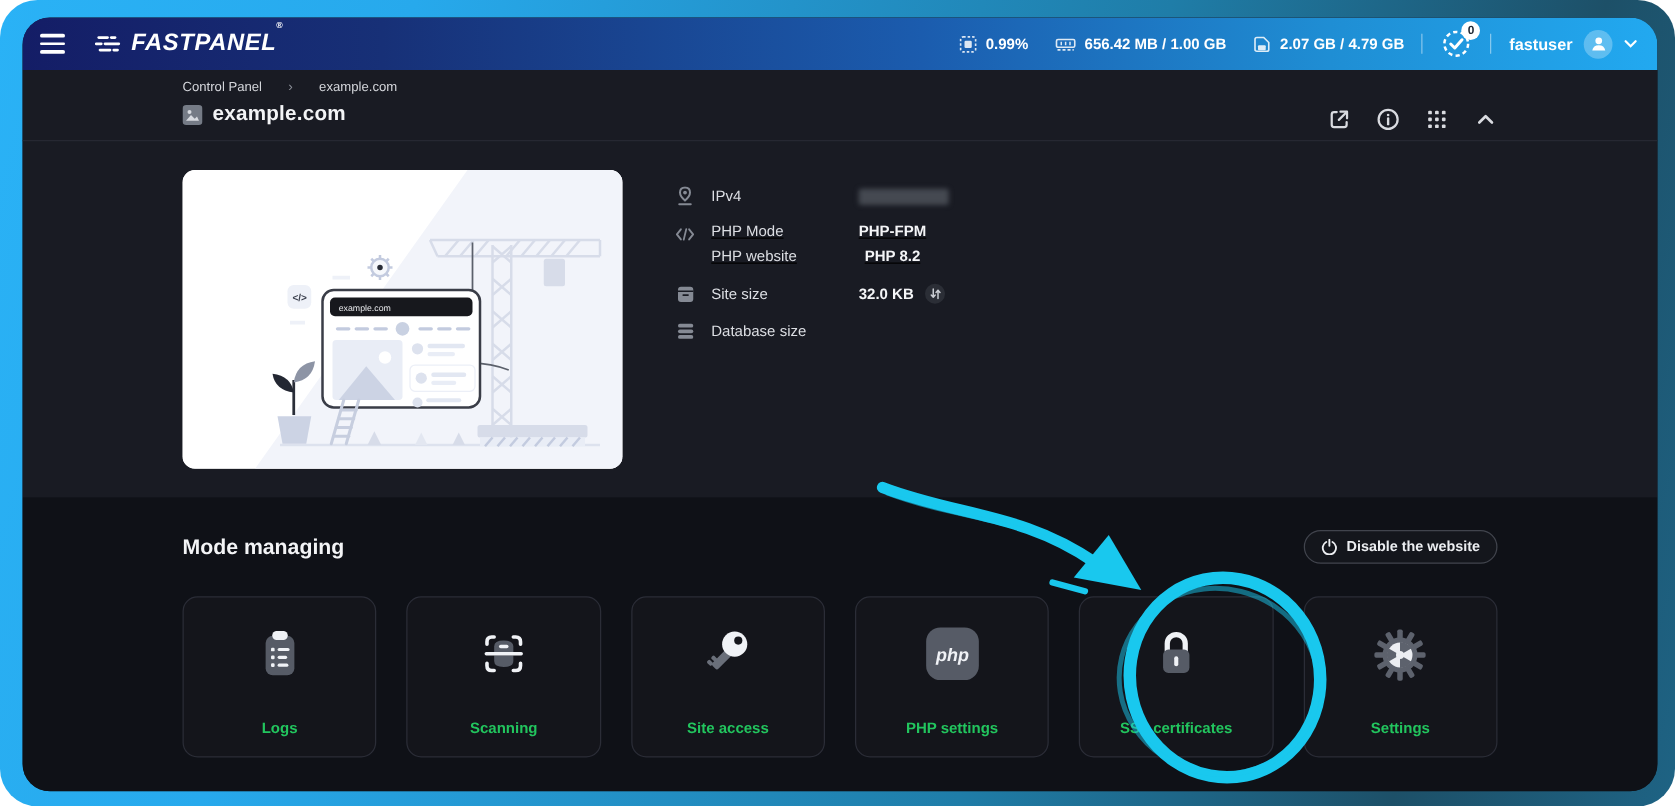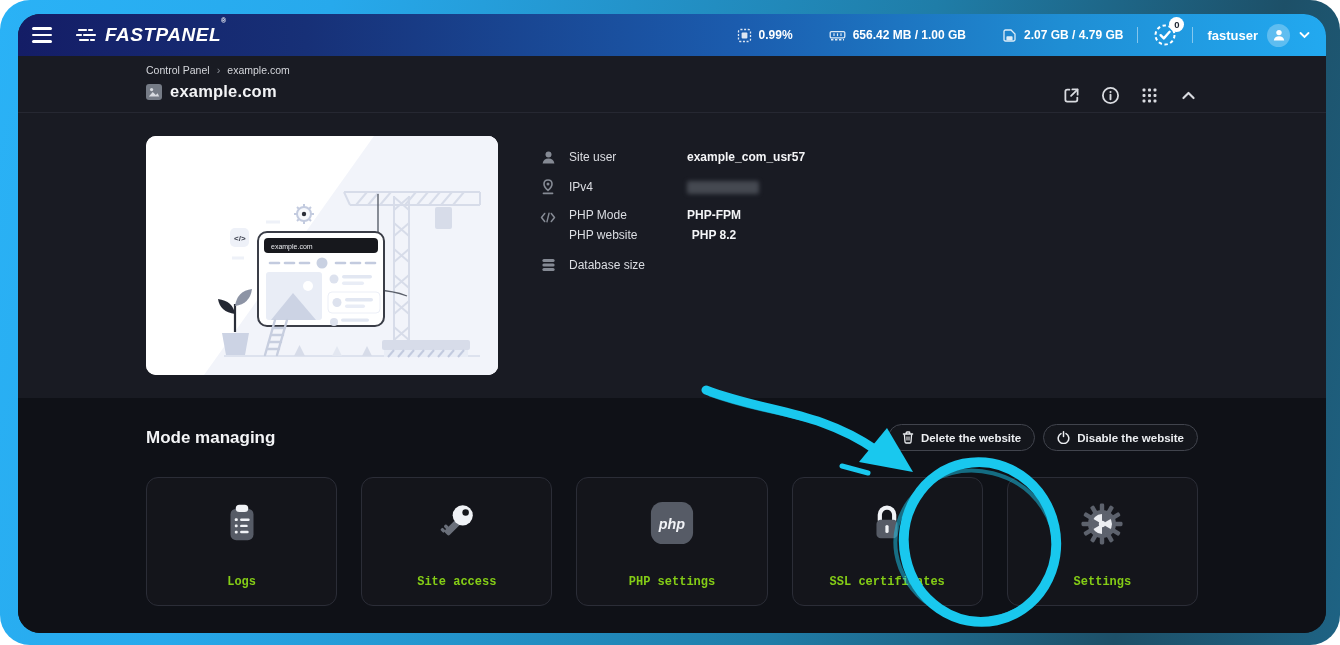--- a/index.html
+++ b/index.html
@@ -23,56 +23,56 @@
     height:42px; flex:0 0 42px; display:flex; align-items:center;
     padding:0 16px 0 14px; color:#fff;
     background:linear-gradient(90deg,#141d66 0%,#173077 22%,#1b5cae 55%,#1f8ed4 80%,#22a9f0 100%);
   }
   .burger { width:20px; display:flex; flex-direction:column; gap:4px; cursor:pointer; margin-right:24px; }
   .burger i { display:block; height:2.4px; border-radius:2px; background:#fff; }
   .brand { display:flex; align-items:center; gap:7px; cursor:pointer; }
   .brand-text { font-size:19px; font-weight:800; font-style:italic; letter-spacing:.5px; }
   .brand-reg { font-size:7px; vertical-align:top; position:relative; top:-7px; font-style:normal; }
   .tb-spacer { flex:1; }
-  .tb-stats { display:flex; align-items:center; gap:36px; font-size:12px; font-weight:bold; }
+  .tb-stats { display:flex; align-items:center; gap:21px; font-size:12px; font-weight:bold; }
   .tb-stat { display:flex; align-items:center; gap:7px; }
   .tb-div { width:1px; height:16px; background:rgba(255,255,255,.45); margin:0 14px; }
   .tasks { position:relative; cursor:pointer; width:26px; height:26px; }
   .tasks-badge {
     position:absolute; top:-5px; right:-6px; min-width:15px; height:15px; border-radius:8px;
     background:#fff; color:#1c2430; font-size:9.5px; font-weight:bold;
     display:flex; align-items:center; justify-content:center; padding:0 3px;
   }
   .userbox { display:flex; align-items:center; gap:9px; cursor:pointer; }
   .username { font-size:13px; font-weight:bold; }
   .avatar {
     width:23px; height:23px; border-radius:50%; background:rgba(255,255,255,.28);
     display:flex; align-items:center; justify-content:center;
   }
   
   .upper { height:342px; flex:0 0 342px; background:#191b23; }
   .header-row {
     height:57px; display:flex; justify-content:space-between;
     padding:8px 128px 0 128px; border-bottom:1px solid #262832;
   }
-  .breadcrumb { font-size:10.5px; color:#d4d6db; display:flex; align-items:center; gap:7px; }
+  .breadcrumb { font-size:10.5px; color:#d4d6db; display:flex; align-items:center; gap:21px; }
   .breadcrumb .sep { color:#8b8f98; font-size:11px; }
   .crumb { cursor:pointer; }
   .title-line { display:flex; align-items:center; gap:8px; margin-top:6px; }
   .page-title { font-size:16.5px; font-weight:bold; color:#f3f4f6; letter-spacing:.2px; }
   .header-icons { display:flex; align-items:center; gap:20px; margin-top:14px; }
   .hicon { cursor:pointer; display:flex; }
   
   .info-section { display:flex; padding:23px 128px 0; gap:42px; }
   .illu-card {
     width:352px; height:239px; background:#fff; border-radius:10px; overflow:hidden; flex:0 0 352px;
   }
   .info-rows { padding-top:12px; flex:1; }
   .info-row { display:flex; align-items:center; height:18px; margin-bottom:12px; }
-  .info-row.dbl { height:36px; align-items:flex-start; }
+  .info-row.dbl { height:36px; align-items:flex-start;text-decoration:underline; }
   .i-ic { width:16px; height:16px; margin-right:13px; flex:0 0 16px; display:flex; align-items:center; justify-content:center; }
   .i-label { width:118px; flex:0 0 118px; font-size:12px; color:#dcdee3; }
   .i-value { font-size:12px; font-weight:bold; color:#f4f5f7; display:flex; align-items:center; gap:9px; }
   .two-line { display:flex; flex-direction:column; gap:6px; }
   .redacted { width:72px; height:13px; background:#454951; border-radius:2px; filter:blur(2px); }
   .chip {
     width:16px; height:16px; border-radius:50%; background:#2b2e36; cursor:pointer;
     display:flex; align-items:center; justify-content:center; color:#c9ccd2;
     font-size:9px; font-weight:bold;
   }
@@ -88,21 +88,21 @@
     color:#eceef1; font-size:11.5px; font-weight:bold; cursor:pointer;
   }
   .cards { display:flex; gap:24px; margin-top:26px; }
   .card {
     flex:1; height:129px; border:1px solid #2b2d37; border-radius:12px; background:#14151b;
     position:relative; cursor:pointer;
   }
   .card-icon { position:absolute; top:22px; left:50%; transform:translateX(-50%); }
   .card-label {
     position:absolute; bottom:16px; width:100%; text-align:center;
-    font-size:12px; font-weight:bold; color:#84cc16;font-family:Liberation Mono, monospace;
+    font-size:12px; font-weight:bold; color:#22c55e;
   }
   
   .overlay { position:absolute; inset:0; pointer-events:none; z-index:60; }
 </style>
 </head>
 <body>
 
 <div class="frame"></div>
 <div class="app">
 
@@ -336,30 +336,20 @@
           <rect x="84" y="92" width="19" height="19" rx="5" fill="#eef1f8"></rect>
           <text x="88" y="105" font-size="8" font-weight="bold" fill="#3a3f4c" font-family="Liberation Sans, sans-serif">&lt;/&gt;</text>
           <line x1="120" y1="86" x2="134" y2="86" stroke="#eef1f8" stroke-width="3"></line>
           <line x1="86" y1="122" x2="98" y2="122" stroke="#eef1f8" stroke-width="3"></line>
         </svg>
       </div>
 
       <div class="info-rows">
         <div class="info-row">
           <span class="i-ic">
-            <svg width="15" height="15" viewBox="0 0 15 15">
-                <circle cx="7.5" cy="4.6" r="3" fill="#858a94"></circle>
-                <path d="M1.6 13.4 Q2.5 8.6 7.5 8.6 Q12.5 8.6 13.4 13.4 Z" fill="#858a94"></path>
-              </svg>
-          </span>
-          <span class="i-label">Site user</span>
-          <span class="i-value">example_com_usr57</span>
-        </div>
-        <div class="info-row">
-          <span class="i-ic">
             <svg width="14" height="16" viewBox="0 0 14 16">
                 <path d="M7 1 Q11 1 11 5 Q11 8 7 11.4 Q3 8 3 5 Q3 1 7 1 Z" fill="none" stroke="#858a94" stroke-width="1.6"></path>
                 <circle cx="7" cy="5" r="1.5" fill="#858a94"></circle>
                 <line x1="2.4" y1="14.4" x2="11.6" y2="14.4" stroke="#858a94" stroke-width="1.6" stroke-linecap="round"></line>
               </svg>
           </span>
           <span class="i-label">IPv4</span>
           <span class="i-value">
               <span class="redacted"></span>
             </span>
@@ -371,20 +361,39 @@
                 <line x1="9.6" y1="2" x2="7.4" y2="11" stroke="#858a94" stroke-width="1.5" stroke-linecap="round"></line>
               </svg>
           </span>
           <span class="i-label two-line">
             <span>PHP Mode</span>
             <span>PHP website</span>
           </span>
           <span class="i-value two-line">
             <span>PHP-FPM</span>
             <span>PHP 8.2</span>
+          </span>
+        </div>
+        <div class="info-row">
+          <span class="i-ic">
+            <svg width="15" height="15" viewBox="0 0 15 15">
+                <rect x="1.4" y="1.4" width="12.2" height="12.2" rx="2.4" fill="#858a94"></rect>
+                <line x1="1.4" y1="5" x2="13.6" y2="5" stroke="#191b23" stroke-width="1.2"></line>
+                <line x1="5.6" y1="8" x2="9.4" y2="8" stroke="#191b23" stroke-width="1.4" stroke-linecap="round"></line>
+              </svg>
+          </span>
+          <span class="i-label">Site size</span>
+          <span class="i-value">
+            <span>32.0 KB</span>
+            <span class="chip">
+              <svg width="9" height="10" viewBox="0 0 9 10">
+                  <path d="M2.6 1.2 v6 M2.6 7.8 l-1.6 -1.8 M2.6 7.8 l1.6 -1.8" stroke="#c9ccd2" stroke-width="1.2" fill="none" stroke-linecap="round"></path>
+                  <path d="M6.4 8.8 v-6 M6.4 2.2 l-1.6 1.8 M6.4 2.2 l1.6 1.8" stroke="#c9ccd2" stroke-width="1.2" fill="none" stroke-linecap="round"></path>
+                </svg>
+            </span>
           </span>
         </div>
         <div class="info-row">
           <span class="i-ic">
             <svg width="15" height="14" viewBox="0 0 15 14">
                 <g fill="#858a94">
                   <rect x="1.4" y="1" width="12.2" height="3" rx="1.5"></rect>
                   <rect x="1.4" y="5.5" width="12.2" height="3" rx="1.5"></rect>
                   <rect x="1.4" y="10" width="12.2" height="3" rx="1.5"></rect>
                 </g>
@@ -393,31 +402,20 @@
           <span class="i-label">Database size</span>
         </div>
       </div>
     </div>
   </div>
 
   <div class="lower">
     <div class="managing-head">
       <h2 class="managing-title">Mode managing</h2>
       <div class="pill-group">
-        <button class="pill">
-          <span style="display:flex">
-            <svg width="12" height="13" viewBox="0 0 12 13">
-                <path d="M1.4 3 H10.6 M4.2 3 V1.8 Q4.2 1 5 1 H7 Q7.8 1 7.8 1.8 V3" fill="none" stroke="#eceef1" stroke-width="1.3" stroke-linecap="round"></path>
-                <path d="M2.4 3.4 L3 11 Q3.1 12 4.1 12 H7.9 Q8.9 12 9 11 L9.6 3.4" fill="none" stroke="#eceef1" stroke-width="1.3"></path>
-                <line x1="5" y1="5.6" x2="5" y2="9.6" stroke="#eceef1" stroke-width="1.1"></line>
-                <line x1="7" y1="5.6" x2="7" y2="9.6" stroke="#eceef1" stroke-width="1.1"></line>
-              </svg>
-          </span>
-          <span>Delete the website</span>
-        </button>
         <button class="pill">
           <span style="display:flex">
             <svg width="13" height="13" viewBox="0 0 13 13">
                 <path d="M4 2.6 A5.3 5.3 0 1 0 9 2.6" fill="none" stroke="#eceef1" stroke-width="1.5" stroke-linecap="round"></path>
                 <line x1="6.5" y1="0.8" x2="6.5" y2="5.6" stroke="#eceef1" stroke-width="1.5" stroke-linecap="round"></line>
               </svg>
           </span>
           <span>Disable the website</span>
         </button>
       </div>
@@ -430,20 +428,35 @@
     <g fill="#f0f2f6">
                 <rect x="16.5" y="19" width="3" height="3" rx="1"></rect>
                 <rect x="16.5" y="25.5" width="3" height="3" rx="1"></rect>
                 <rect x="16.5" y="32" width="3" height="3" rx="1"></rect>
     <rect x="22" y="19.2" width="10" height="2.6" rx="1.3"></rect>
                 <rect x="22" y="25.7" width="8" height="2.6" rx="1.3"></rect>
                 <rect x="22" y="32.2" width="9" height="2.6" rx="1.3"></rect>
               </g>
             </svg></div>
           <div class="card-label">Logs</div>
+        </div>
+        <div class="card">
+          <div class="card-icon"><svg width="46" height="46" viewBox="0 0 48 48">
+    <g fill="none" stroke="#f0f2f6" stroke-width="3" stroke-linecap="round">
+      <path d="M10 16 V14 Q10 10 14 10 H16"></path>
+                <path d="M32 10 H34 Q38 10 38 14 V16"></path>
+      <path d="M38 32 V34 Q38 38 34 38 H32"></path>
+                <path d="M16 38 H14 Q10 38 10 34 V32"></path>
+              </g>
+    <path d="M16 22.5 V18 Q16 13 24 13 Q32 13 32 18 V22.5 Z" fill="#565b66"></path>
+    <path d="M16 25.5 V30 Q16 35 24 35 Q32 35 32 30 V25.5 Z" fill="#565b66"></path>
+    <rect x="20" y="16.5" width="8" height="3" rx="1.5" fill="#f0f2f6"></rect>
+    <rect x="8" y="22.6" width="32" height="2.8" rx="1.4" fill="#f0f2f6"></rect>
+            </svg></div>
+          <div class="card-label">Scanning</div>
         </div>
         <div class="card">
           <div class="card-icon"><svg width="46" height="46" viewBox="0 0 48 48">
     <g transform="rotate(45 24 24)">
                 <rect x="20.5" y="20" width="7" height="20" rx="2" fill="#6a6f7a"></rect>
       <rect x="16.5" y="33" width="5" height="3.4" rx="1.2" fill="#6a6f7a"></rect>
                 <rect x="16.5" y="38" width="5" height="3.4" rx="1.2" fill="#6a6f7a"></rect>
               </g>
     <circle cx="30" cy="16" r="10.5" fill="#f0f2f6"></circle>
               <circle cx="33" cy="13" r="3.4" fill="#15161c"></circle>

